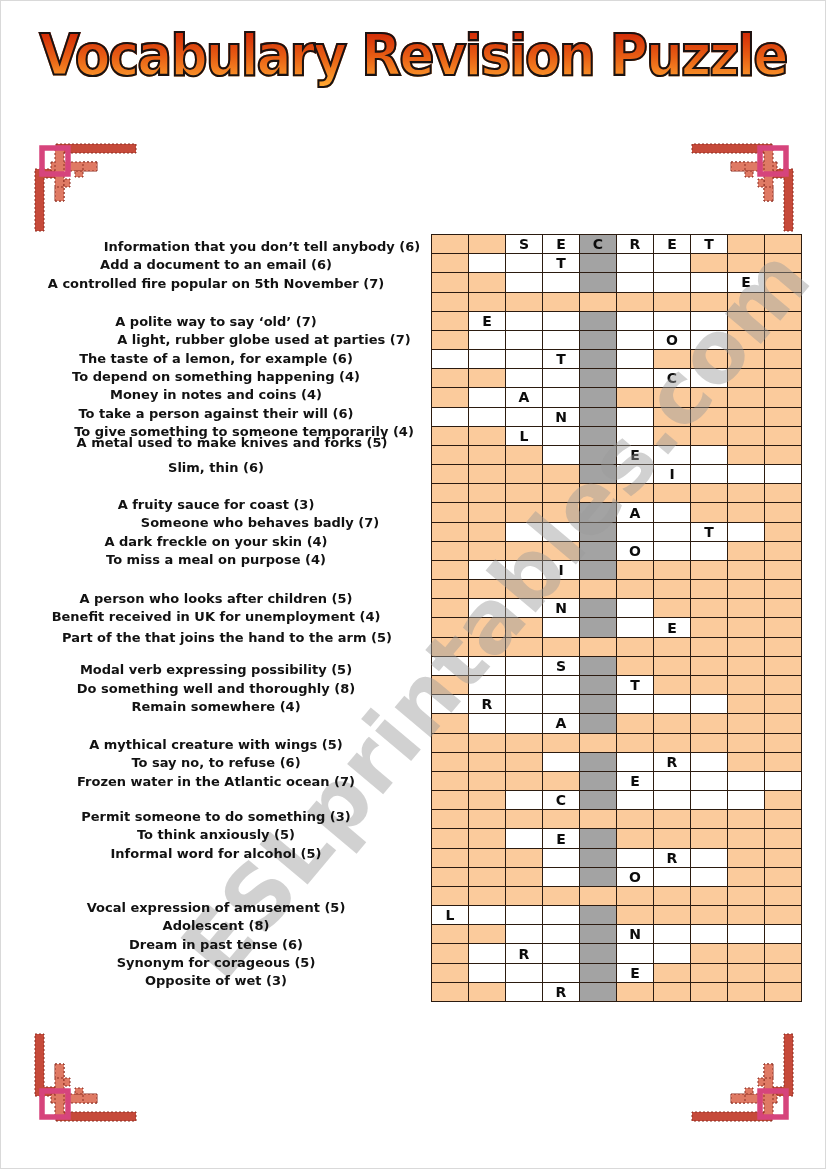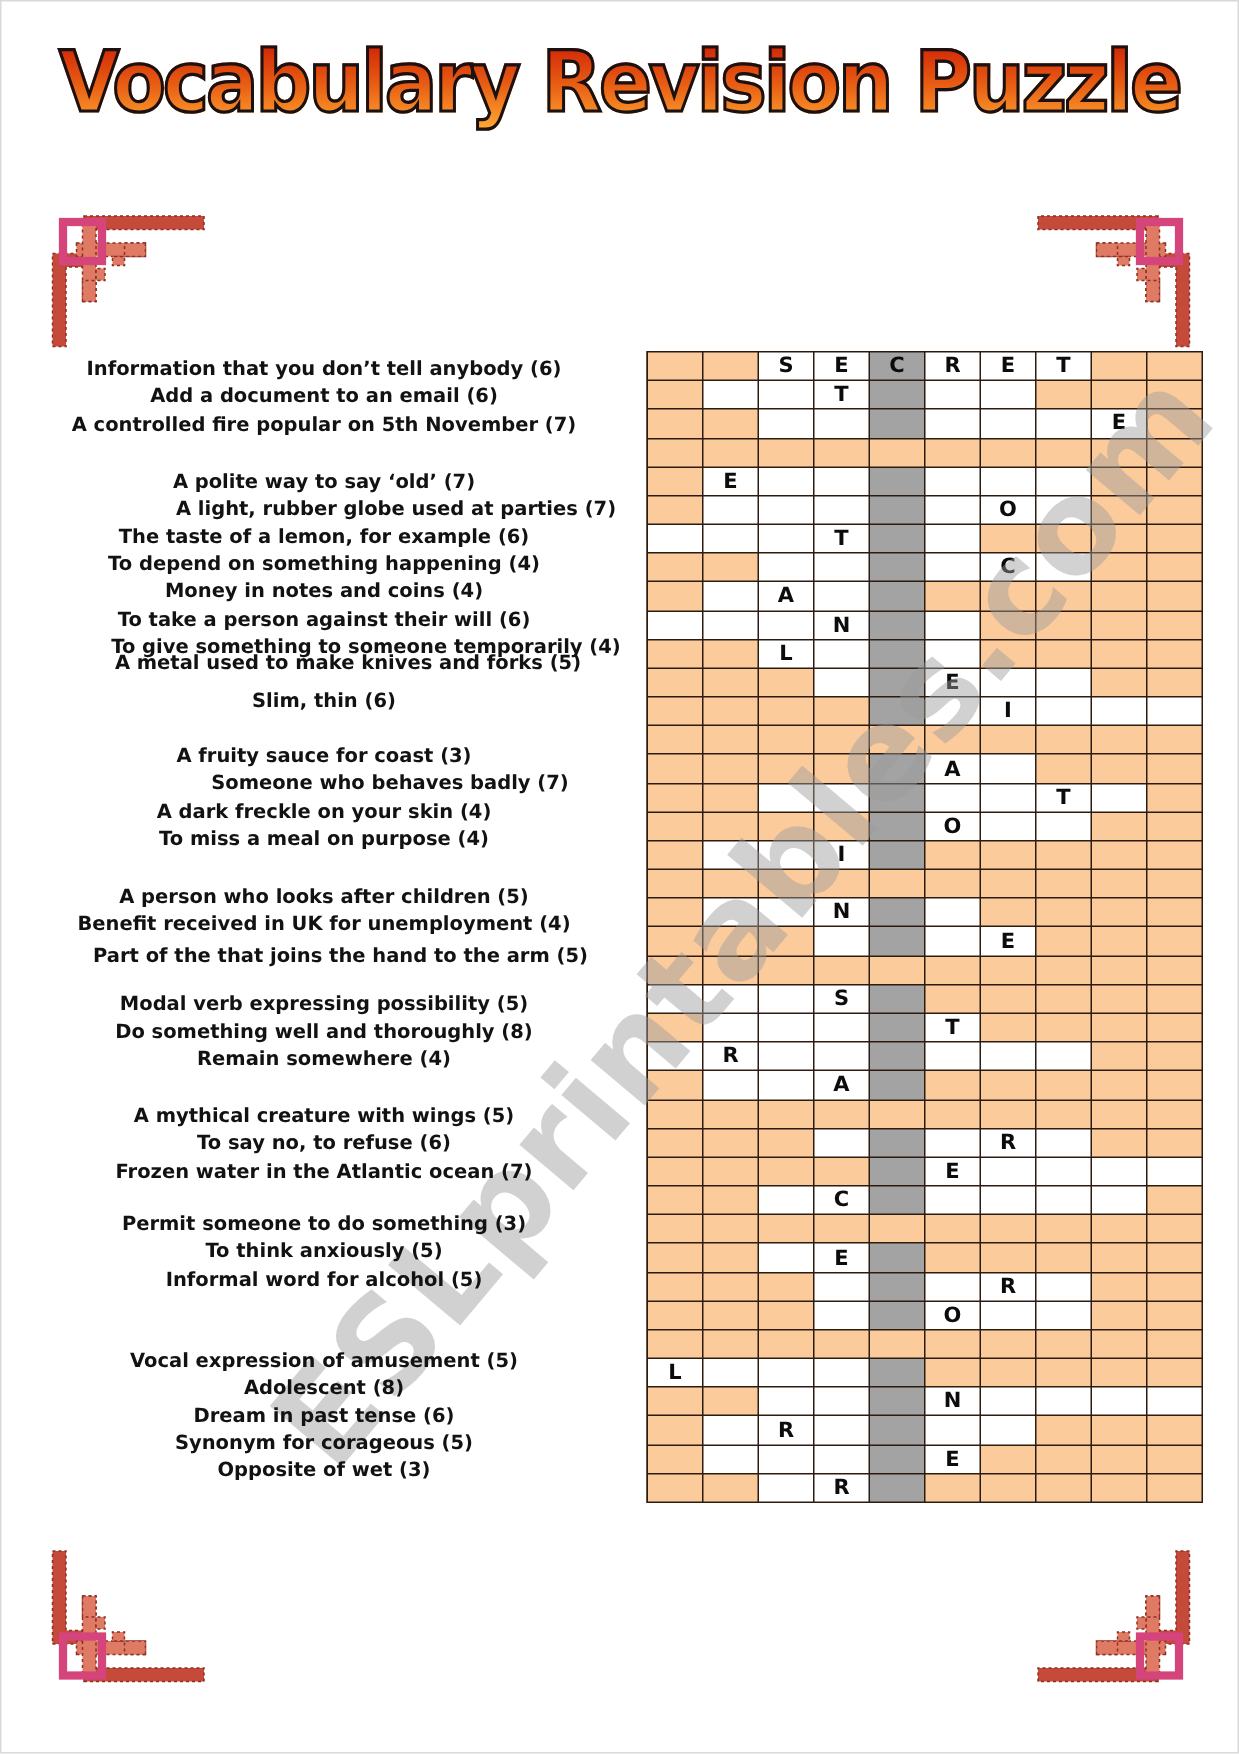--- a/index.html
+++ b/index.html
@@ -53,21 +53,21 @@
   .corner.br{left:688px;top:1030px;transform:scale(-1,-1);}
 </style>
 </head>
 <body>
 
 <div class="title">Vocabulary Revision Puzzle</div>
 
 <div class="watermark">ESLprintables.com</div>
 
 <div class="clues">
-    <div class="clue-line" style="top: 236px;">Information that you don’t tell anybody (6)</div>
+    <div class="clue-line" style="top: 236px; margin-left: 46px;">Information that you don’t tell anybody (6)</div>
     <div class="clue-line" style="top: 254.3px;">Add a document to an email (6)</div>
     <div class="clue-line" style="top: 272.6px;">A controlled fire popular on 5th November (7)</div>
     <div class="clue-line" style="top: 311px;">A polite way to say ‘old’ (7)</div>
     <div class="clue-line" style="top: 329.3px; padding-left: 48px;">A light, rubber globe used at parties (7)</div>
     <div class="clue-line" style="top: 347.6px;">The taste of a lemon, for example (6)</div>
     <div class="clue-line" style="top: 365.9px;">To depend on something happening (4)</div>
     <div class="clue-line" style="top: 384.2px;">Money in notes and coins (4)</div>
     <div class="clue-line" style="top: 402.5px;">To take a person against their will (6)</div>
     <div class="clue-line" style="top: 420.8px; padding-left: 28px;">To give something to someone temporarily (4)</div>
     <div class="clue-line" style="top: 432px; padding-left: 16px;">A metal used to make knives and forks (5)</div>

